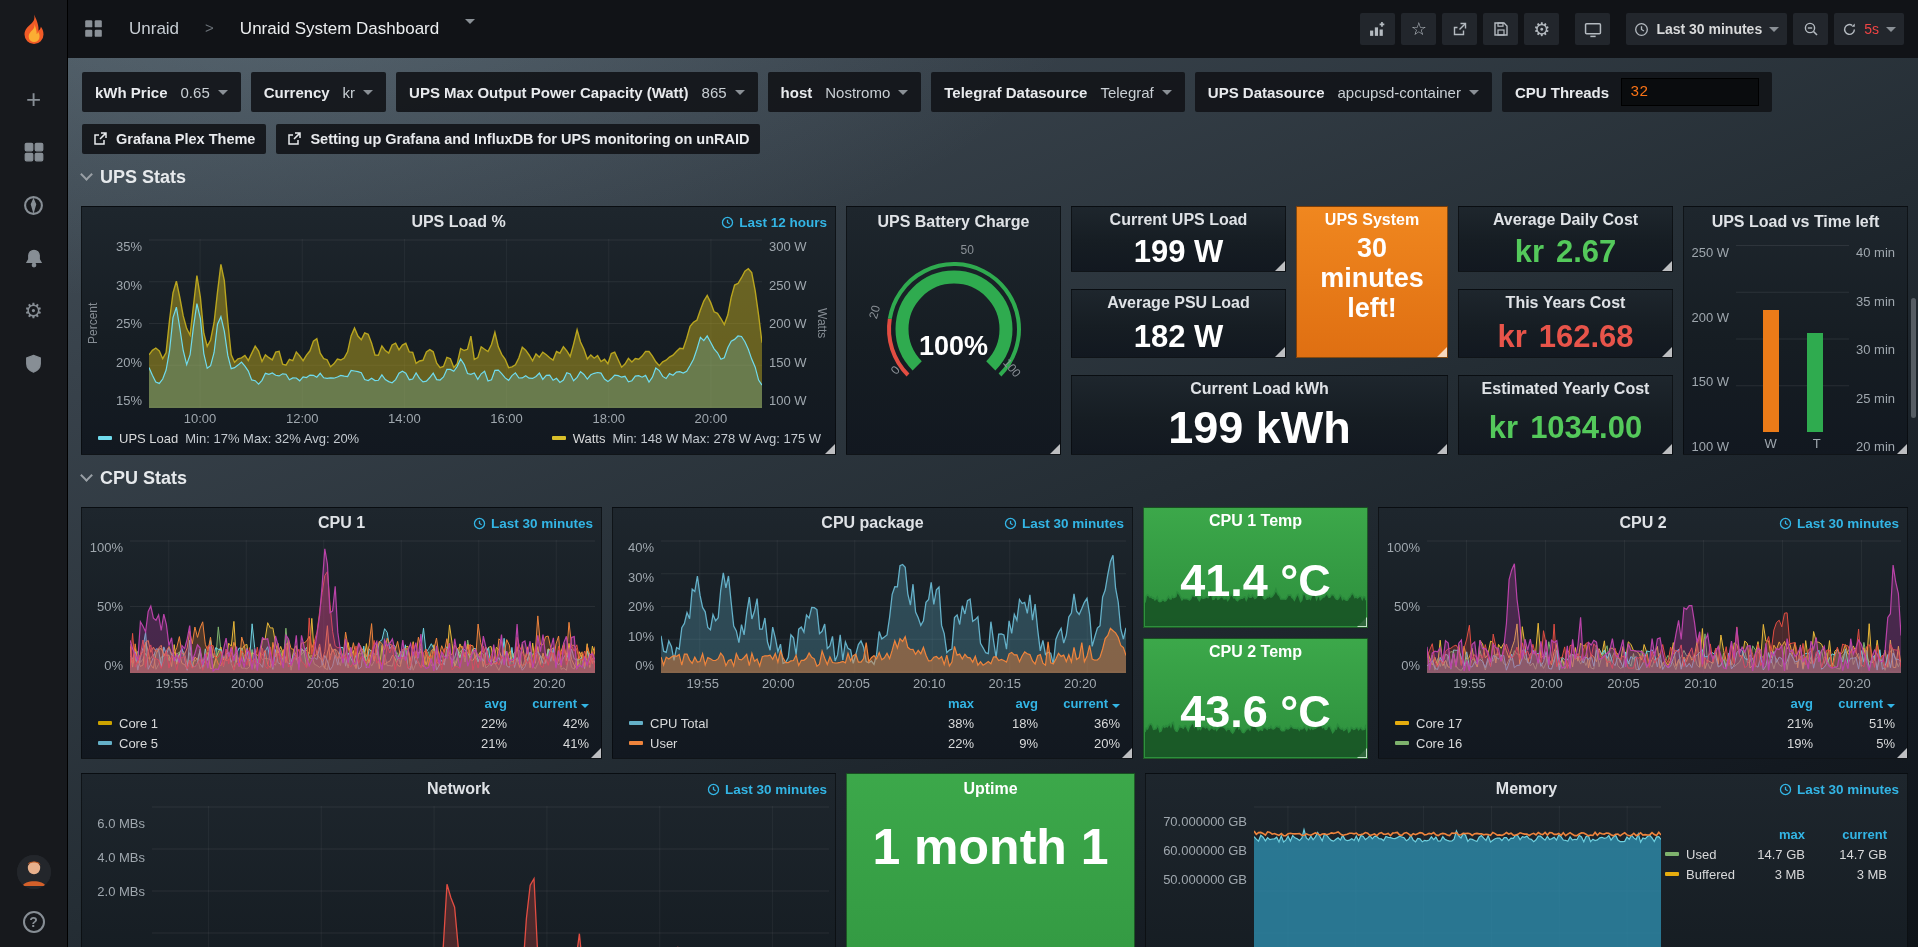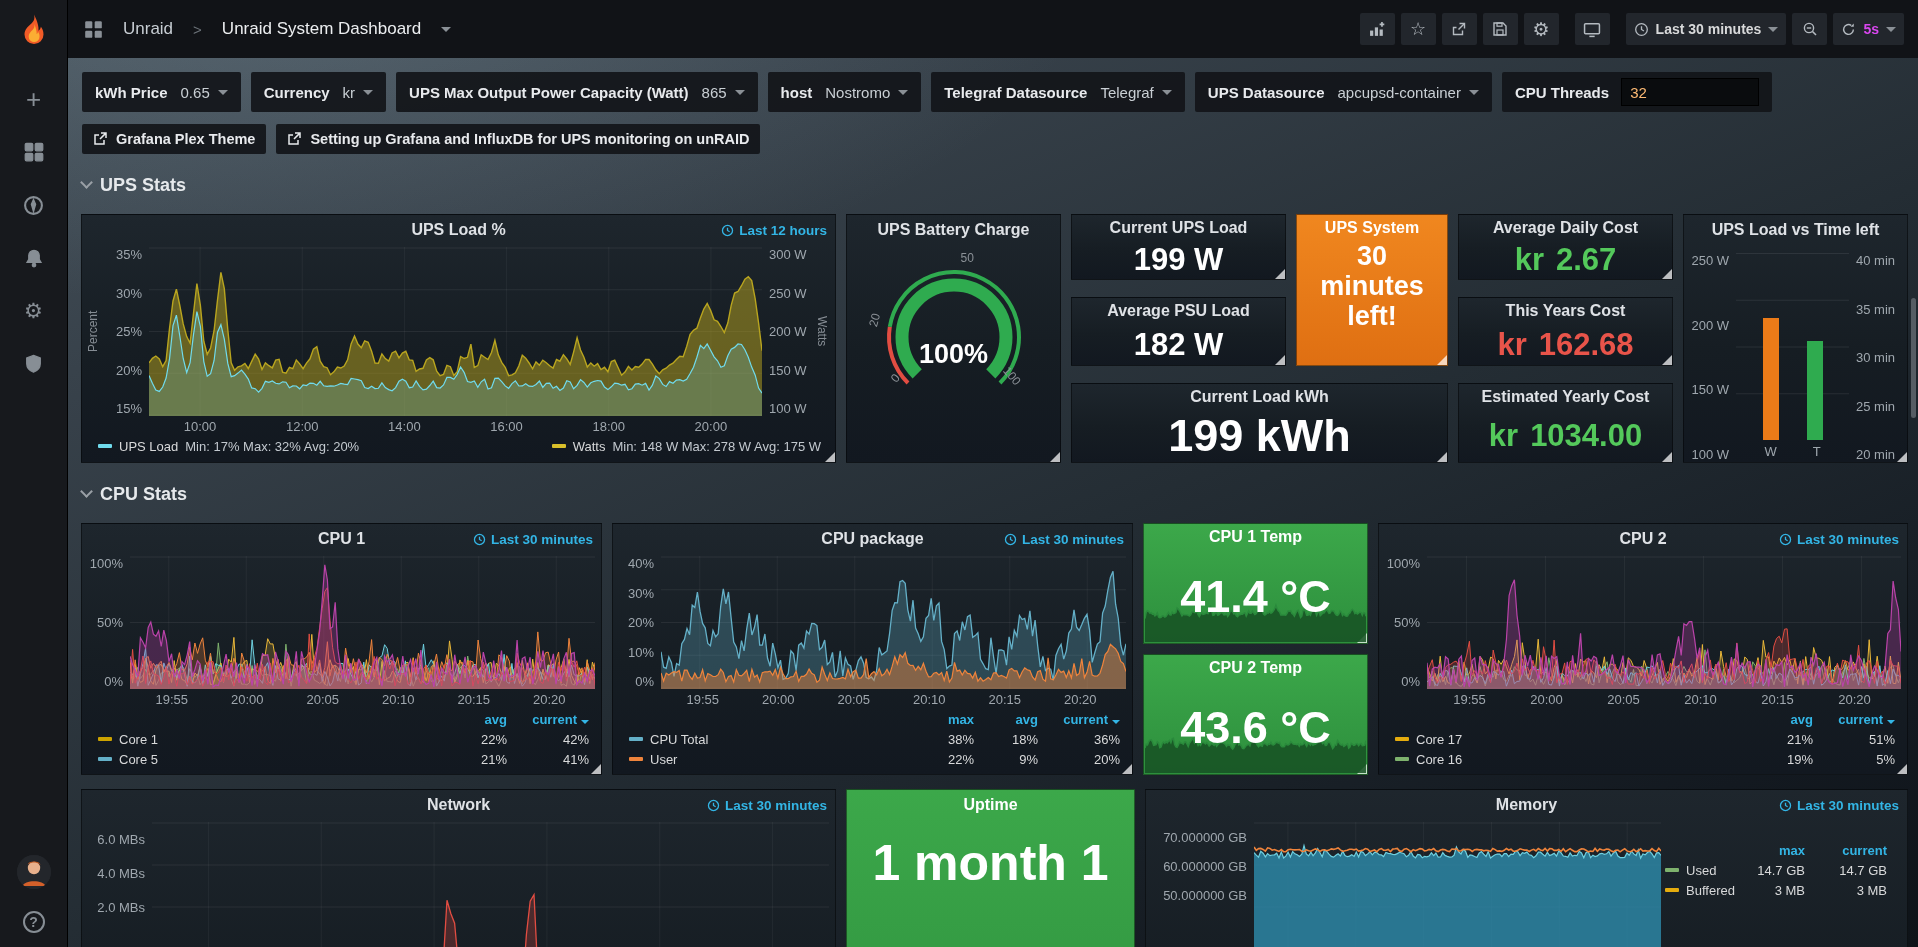--- a/index.html
+++ b/index.html
@@ -20,50 +20,50 @@
   .help-circ { width:22px; height:22px; border-radius:50%; border:2px solid #878e95; color:#878e95;
     font-size:14px; font-weight:bold; display:flex; align-items:center; justify-content:center; }
 
   
   .main { flex:1; height:947px; display:flex; flex-direction:column;
     background:
       radial-gradient(1300px 560px at 12% -4%, rgba(136,158,172,.30), transparent 62%),
       linear-gradient(158deg,#46525b 0%, #38424b 22%, #242d34 55%, #131920 86%, #0e1318 100%); }
   .navbar { height:58px; flex:0 0 58px; background:#111317; display:flex; align-items:center;
     justify-content:space-between; padding:0 14px 0 16px; }
-  .crumb { display:flex; align-items:center; gap:20px; }
+  .crumb { display:flex; gap:26px; }
   .crumb-app { color:#c7cdd3; font-size:17px; }
   .crumb-sep { color:#6b7278; font-size:15px; }
   .crumb-title { color:#eceef0; font-size:17px; }
   .caret { width:0; height:0; border-left:5px solid transparent; border-right:5px solid transparent;
     border-top:5px solid #8a9096; display:inline-block; }
   .nav-right { display:flex; align-items:center; gap:6px; }
   .btn { display:flex; align-items:center; justify-content:center; gap:7px; height:32px; min-width:35px;
     padding:0 8px; background:#22262c; border-radius:2px; cursor:pointer; color:#b4bac0; font-size:14px; }
   .btn svg { stroke:#b4bac0; fill:none; }
   .btn.spaced { margin-left:10px; }
-  .orange-text { color:#d946ef; font-weight:bold; }
+  .orange-text { color:#ef4444; font-weight:normal; }
 
   .dash { flex:1; overflow:hidden; position:relative; }
 
   
   .submenu { display:flex; gap:10px; margin:14px 0 0 14px; }
   .var-chip { display:flex; align-items:center; background:rgba(18,21,25,.92); height:40px;
     padding:0 13px; border-radius:2px; cursor:pointer; }
   .var-label { font-weight:bold; color:#e8eaed; font-size:15px; white-space:nowrap; }
   .var-value { margin-left:13px; color:#c9cfd4; font-size:15px; display:flex; align-items:center; gap:8px; white-space:nowrap; }
   .var-input { margin-left:12px; width:138px; height:28px; background:#0a0c0e; border:1px solid #000;
-    color:#fdba74; font-size:15px; padding:0 8px; font-family:Liberation Sans, sans-serif; }
+    color:#f97316; font-size:15px; padding:0 8px; font-family:Liberation Mono, monospace; }
   .links { display:flex; gap:10px; margin:12px 0 0 14px; }
   .link-chip { display:flex; gap:9px; align-items:center; background:rgba(18,21,25,.92); height:30px;
     padding:0 11px; border-radius:2px; font-size:14.5px; font-weight:bold; color:#e8eaed; cursor:pointer; }
   .link-chip svg { stroke:#e8eaed; fill:none; }
 
   
-  .rowhead { display:flex; align-items:center; gap:9px; margin:20px 0 0 14px; color:#e6e9ec;
+  .rowhead { display:flex; align-items:center; gap:9px; margin:12px 0 0 14px; color:#e6e9ec;
     font-weight:bold; font-size:18px; cursor:pointer; height:22px; }
   .rowhead.tight { margin-top:16px; }
   .chev { width:9px; height:9px; border-right:2px solid #9aa0a6; border-bottom:2px solid #9aa0a6;
     transform:rotate(45deg); margin-top:-5px; }
   .grid-ups { margin:18px 10px 0 13px; display:grid; gap:17px 10px;
     grid-template-columns:755px 215px 215px 152px 215px 1fr; grid-template-rows:66px 69px 80px; }
   .grid-cpu { margin:18px 10px 0 13px; display:grid; gap:10px;
     grid-template-columns:521px 521px 225px 1fr; grid-template-rows:121px 121px; }
   .grid-net { margin:14px 10px 0 13px; display:grid; gap:10px;
     grid-template-columns:755px 289px 1fr; grid-template-rows:330px; }

